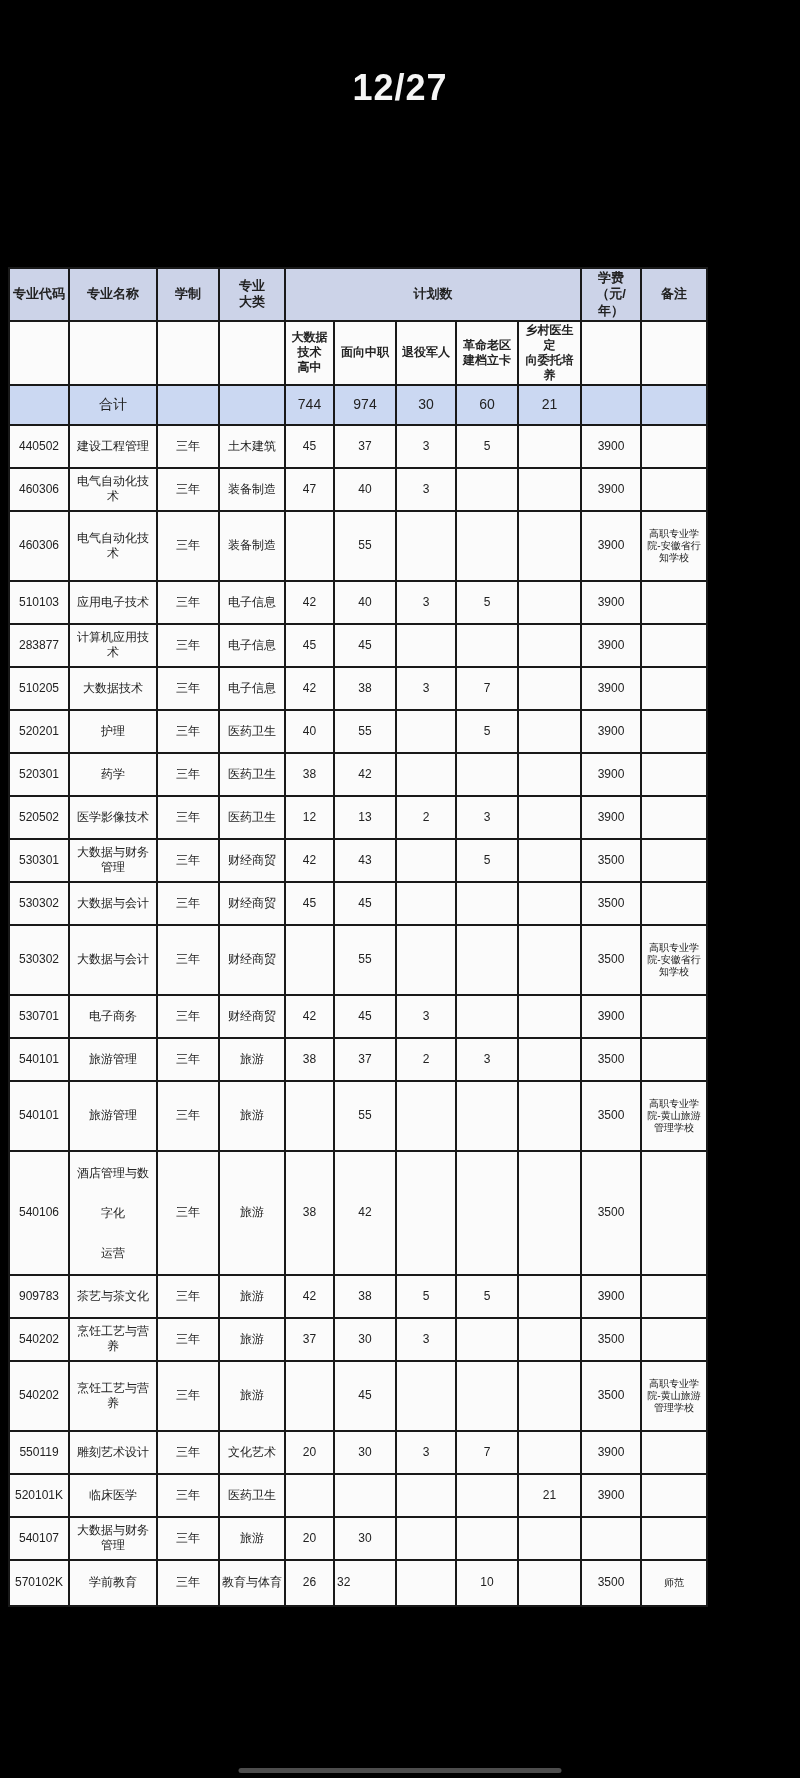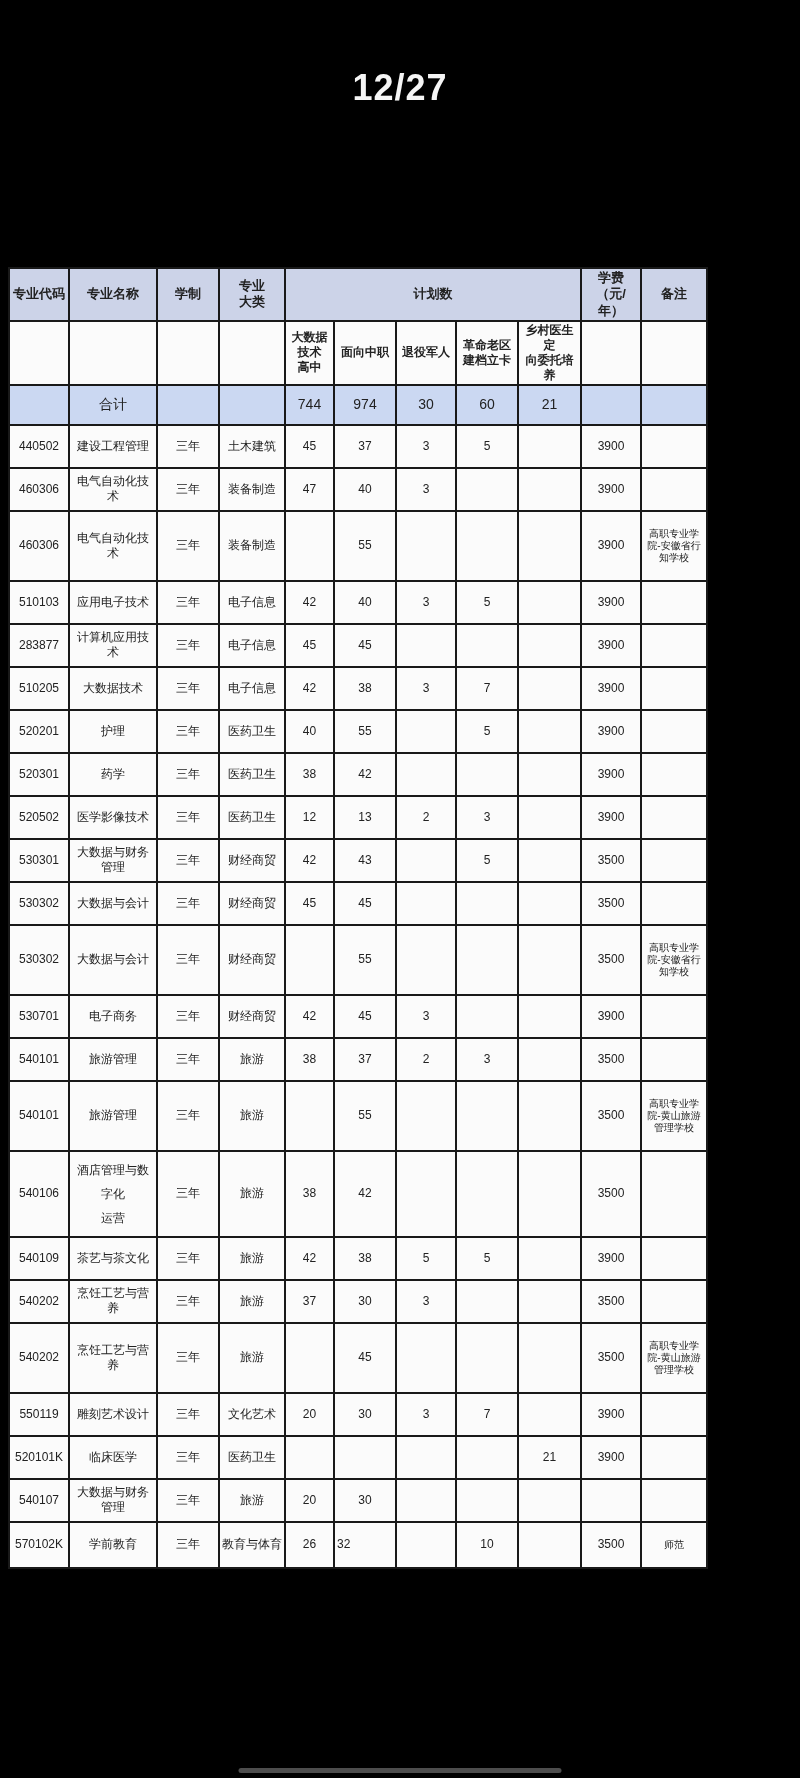--- a/index.html
+++ b/index.html
@@ -51,21 +51,21 @@
     font-weight:bold;font-size:12px;
     white-space:pre-line;
     height:40px;
   }
   tr.total-row td{
     background:var(--total-bg);
     height:40px;font-size:14px;
   }
   tr.data-row{height:43px;}
   tr.data-row.tall{height:86px;}
-  tr.data-row.tall td.name-col{line-height:24px;}
+  tr.data-row.tall td.name-col{line-height:40px;}
   td.name-col{white-space:pre-line;}
   td.note-col{font-size:10px;line-height:1.2;padding:16px 1px;}
   td.align-left{text-align:left;}
   .home-bar{
     position:absolute;left:50%;transform:translateX(-50%);
     bottom:5px;width:323px;height:5px;border-radius:3px;
     background:var(--bar);
   }
 </style>
 </head>
@@ -335,21 +335,21 @@
           <td>旅游</td>
           <td>38</td>
           <td>42</td>
           <td></td>
           <td></td>
           <td></td>
           <td>3500</td>
           <td class="note-col"></td>
         </tr>
         <tr class="data-row">
-          <td>540109</td>
+          <td>909783</td>
           <td class="name-col">茶艺与茶文化</td>
           <td>三年</td>
           <td>旅游</td>
           <td>42</td>
           <td>38</td>
           <td>5</td>
           <td>5</td>
           <td></td>
           <td>3900</td>
           <td class="note-col"></td>

